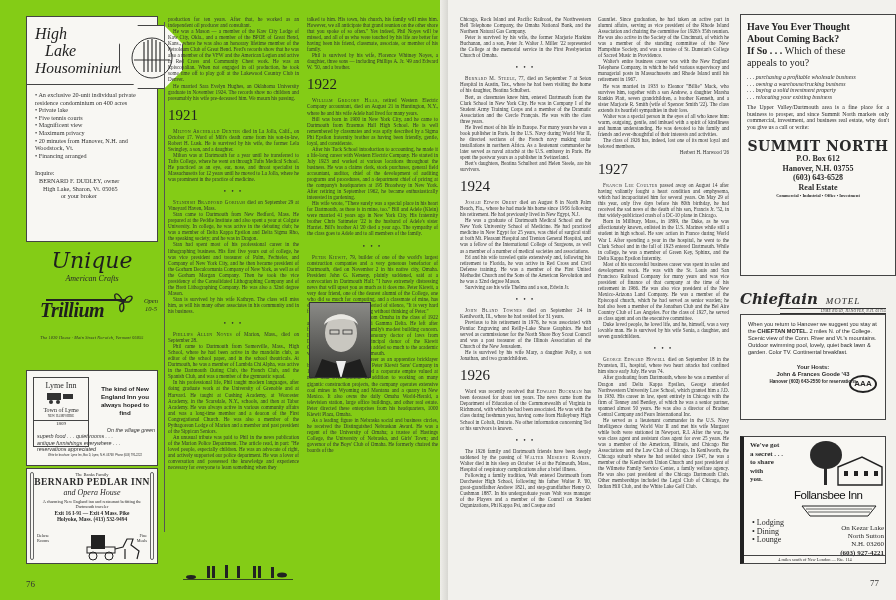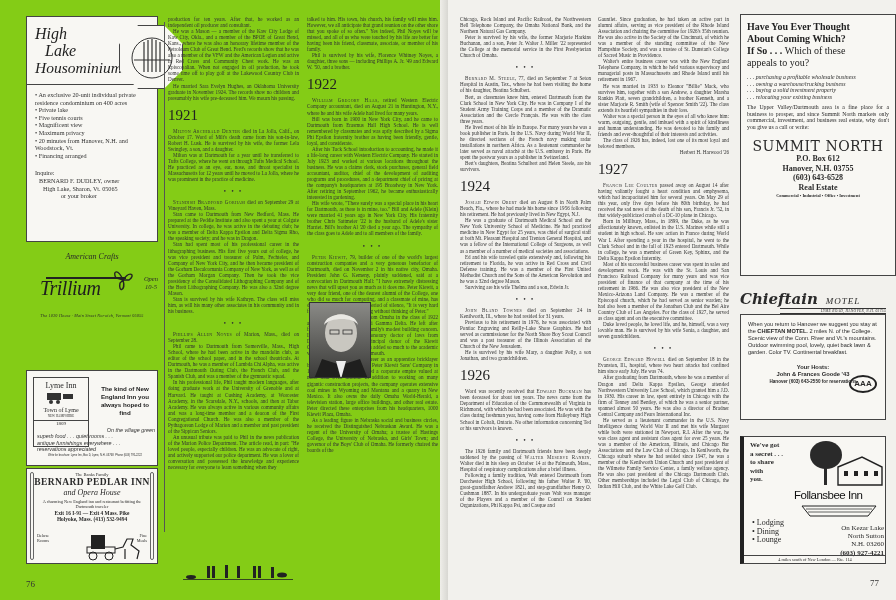--- a/index.html
+++ b/index.html
@@ -70,26 +70,27 @@
       <div class="inq">
         <div>Inquire:</div>
         <div style="padding-left:4px">BERNARD F. DUDLEY, owner</div>
         <div style="padding-left:8px">High Lake, Sharon, Vt. 05065</div>
         <div style="padding-left:26px">or your broker</div>
       </div>
     </div>
   </div>
 
   <div style="position:absolute;left:26px;top:250px;width:132px;height:120px;text-align:center">
+    <div style="font-family:'DejaVu Serif',serif;font-size:22px;line-height:22px;font-style:italic;color:#1e1e1e">Unique</div>
     <div style="font-size:8px;font-style:italic;margin-top:2px">American Crafts</div>
     <div style="position:relative;margin-top:10px;height:34px">
       <svg style="position:absolute;left:82px;top:-6px" width="30" height="30" viewBox="0 0 30 30">
         <path d="M15 15 C10 3 4 6 8 13 Z M15 15 C22 5 28 10 21 15 Z M15 15 C18 26 10 28 12 18 Z" fill="none" stroke="#222" stroke-width="1.4"></path>
       </svg>
-      <div style="position:absolute;left:14px;top:6px;font-size:20px;font-style:italic;font-weight:normal;letter-spacing:-0.5px;color:#1e1e1e">Trillium</div>
+      <div style="position:absolute;left:14px;top:6px;font-size:20px;font-style:italic;font-weight:bold;letter-spacing:-0.5px;color:#1e1e1e">Trillium</div>
       <div style="position:absolute;right:0;top:4px;font-size:6.5px;line-height:8px;font-style:italic">
         <div>Open</div>
         <div>10-5</div>
       </div>
       <div style="position:absolute;left:20px;top:6px;width:80px;height:1.5px;background:#222"></div>
     </div>
     <div style="font-size:4.2px;letter-spacing:.2px;margin-top:8px;font-style:italic">The 1830 House · Main Street  Norwich, Vermont 05055</div>
   </div>
 
   <div class="ad" style="left:26px;top:370px;width:132px;height:96px;">
@@ -242,33 +243,33 @@
     <p>Duke loved people, he loved life, and he, himself, was a very lovable man. He is survived by his wife Sonia, a daughter, and seven grandchildren.</p>
     <div class="stars">• • •</div>
     <p><span class="sc">George Edward Howell</span><span> died on September 18 in the Evanston, Ill., hospital, where two heart attacks had confined him since early July. He was 74.</span></p>
     <p>After graduating from Dartmouth, where he was a member of Dragon and Delta Kappa Epsilon, George attended Northwestern University Law School, which granted him a J.D. in 1930. His career in law, spent entirely in Chicago with the firm of Tenney and Bentley, of which he was a senior partner, spanned almost 50 years. He was also a director of Bradner Central Company and Fears International Inc.</p>
     <p>He served as a lieutenant commander in the U.S. Navy Intelligence during World War II and met his wife Margaret while both were stationed in Newport, R.I. After the war, he was class agent and assistant class agent for over 25 years. He was a member of the American, Illinois, and Chicago Bar Associations and the Law Club of Chicago. In Kenilworth, the Chicago suburb where he had resided since 1947, he was a member of the Kenilworth Union Church and past president of the Wilmette Family Service Center, a family welfare agency. He was also past president of the Chicago Dartmouth Club. Other memberships included the Legal Club of Chicago, the Indian Hill Club, and the White Lake Golf Club.</p>
   </div>
 
   <div class="ad" id="coming" style="left:292px;top:14px;width:156px;height:262px;">
     <div class="h">
       <div>Have You Ever Thought</div>
-      <div>About Coming Which?</div>
+      <div>About Coming Back?</div>
       <div><span>If So . . . </span><span style="font-weight:normal">Which of these</span></div>
       <div style="font-weight:normal">appeals to you?</div>
     </div>
     <div class="it" style="margin-top:5px">
       <div>. . . purchasing a profitable wholesale business</div>
       <div>. . . owning a warehouse/trucking business</div>
       <div>. . . buying a solid investment property</div>
       <div>. . . relocating your existing business</div>
     </div>
     <div class="body">The Upper Valley/Dartmouth area is a fine place for a business to prosper, and since Summit North markets only commercial, investment, and business real estate, why don't you give us a call or write:</div>
     <div class="summit">
-      <div style="font-size:14px;line-height:16px;letter-spacing:.5px;font-family:'DejaVu Serif',serif;font-weight:normal;margin-top:4px">SUMMIT NORTH</div>
+      <div style="font-size:14px;line-height:16px;letter-spacing:.5px;font-family:'DejaVu Serif',serif;font-weight:bold;margin-top:4px">SUMMIT NORTH</div>
       <div style="font-size:8px;line-height:9.5px">P.O. Box 612</div>
       <div style="font-size:8px;line-height:9.5px">Hanover, N.H. 03755</div>
       <div style="font-size:8px;line-height:9.5px">(603) 643-6528</div>
       <div style="font-size:8px;line-height:9.5px">Real Estate</div>
       <div style="font-size:4.3px;line-height:7px">Commercial • Industrial • Office • Investment</div>
     </div>
   </div>
 
   <div style="position:absolute;left:292px;top:290px;width:146px;height:130px">
     <div style="position:relative;height:20px">

